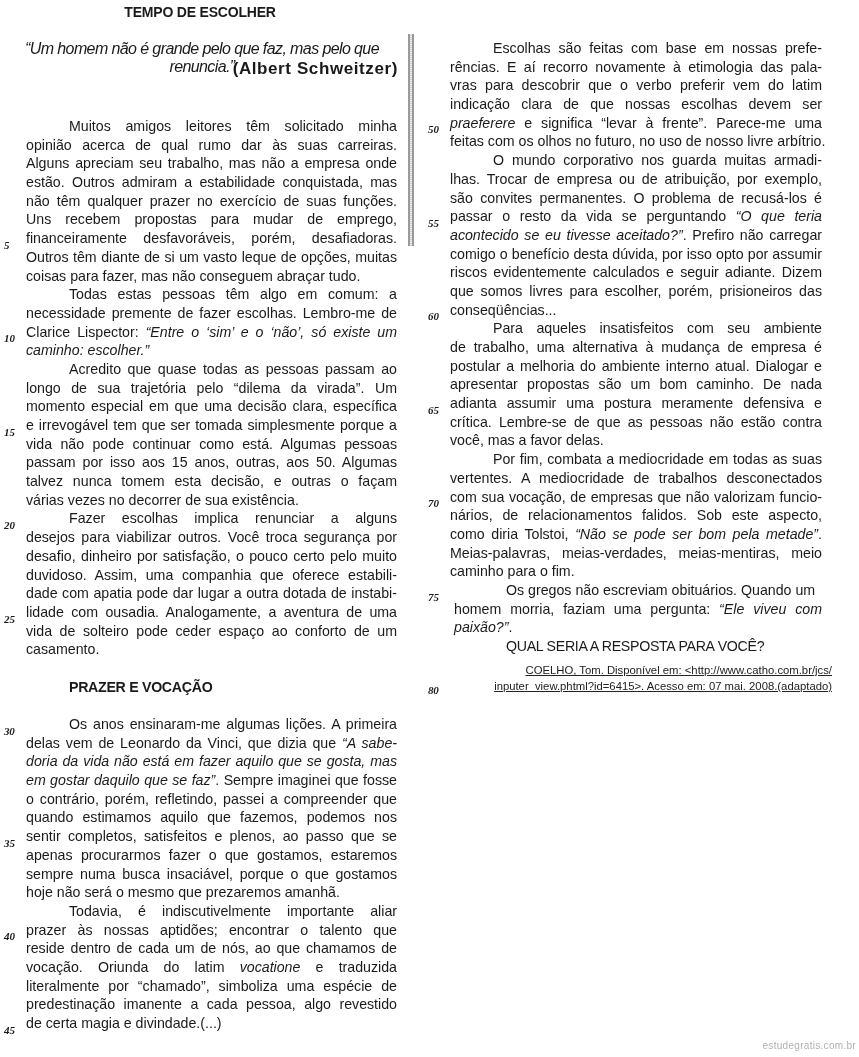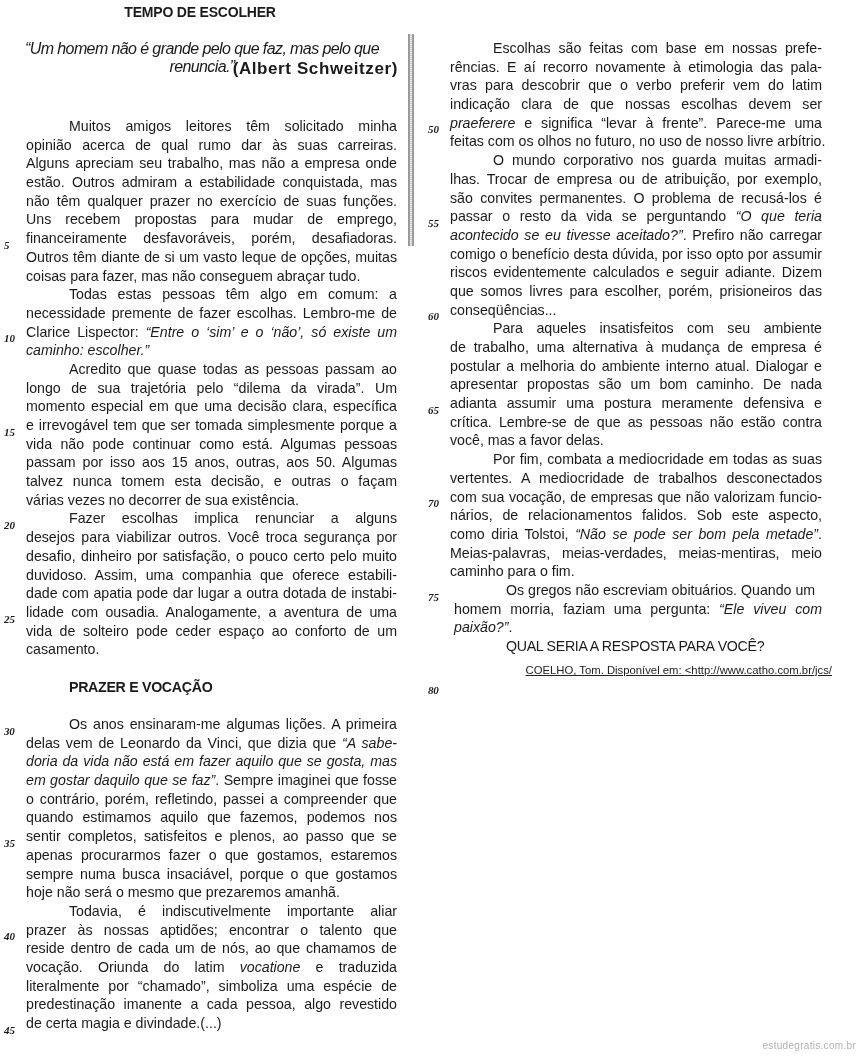--- a/index.html
+++ b/index.html
@@ -142,15 +142,16 @@
     <div class="line"><span class="num">75</span><span>Meias-palavras, meias-verdades, meias-mentiras, meio</span></div>
     <div class="line last"><span>caminho para o fim.</span></div>
     <div class="line gregos last"><span>Os gregos não escreviam obituários. Quando um</span></div>
     <div class="line shifted"><span>homem morria, faziam uma pergunta: </span><span class="it">“Ele viveu com</span></div>
     <div class="line shifted last"><span class="it">paixão?”</span><span>.</span></div>
     <div class="line closing"><span class="num">80</span><span>QUAL SERIA A RESPOSTA PARA VOCÊ?</span></div>
   </div>
 
 <div class="citation">
   <div>COELHO, Tom. Disponível em: &lt;http://www.catho.com.br/jcs/</div>
+  <div>inputer_view.phtml?id=6415&gt;. Acesso em: 07 mai. 2008.(adaptado)</div>
 </div>
 
 <div class="watermark">estudegratis.com.br</div>
 
 </body></html>

